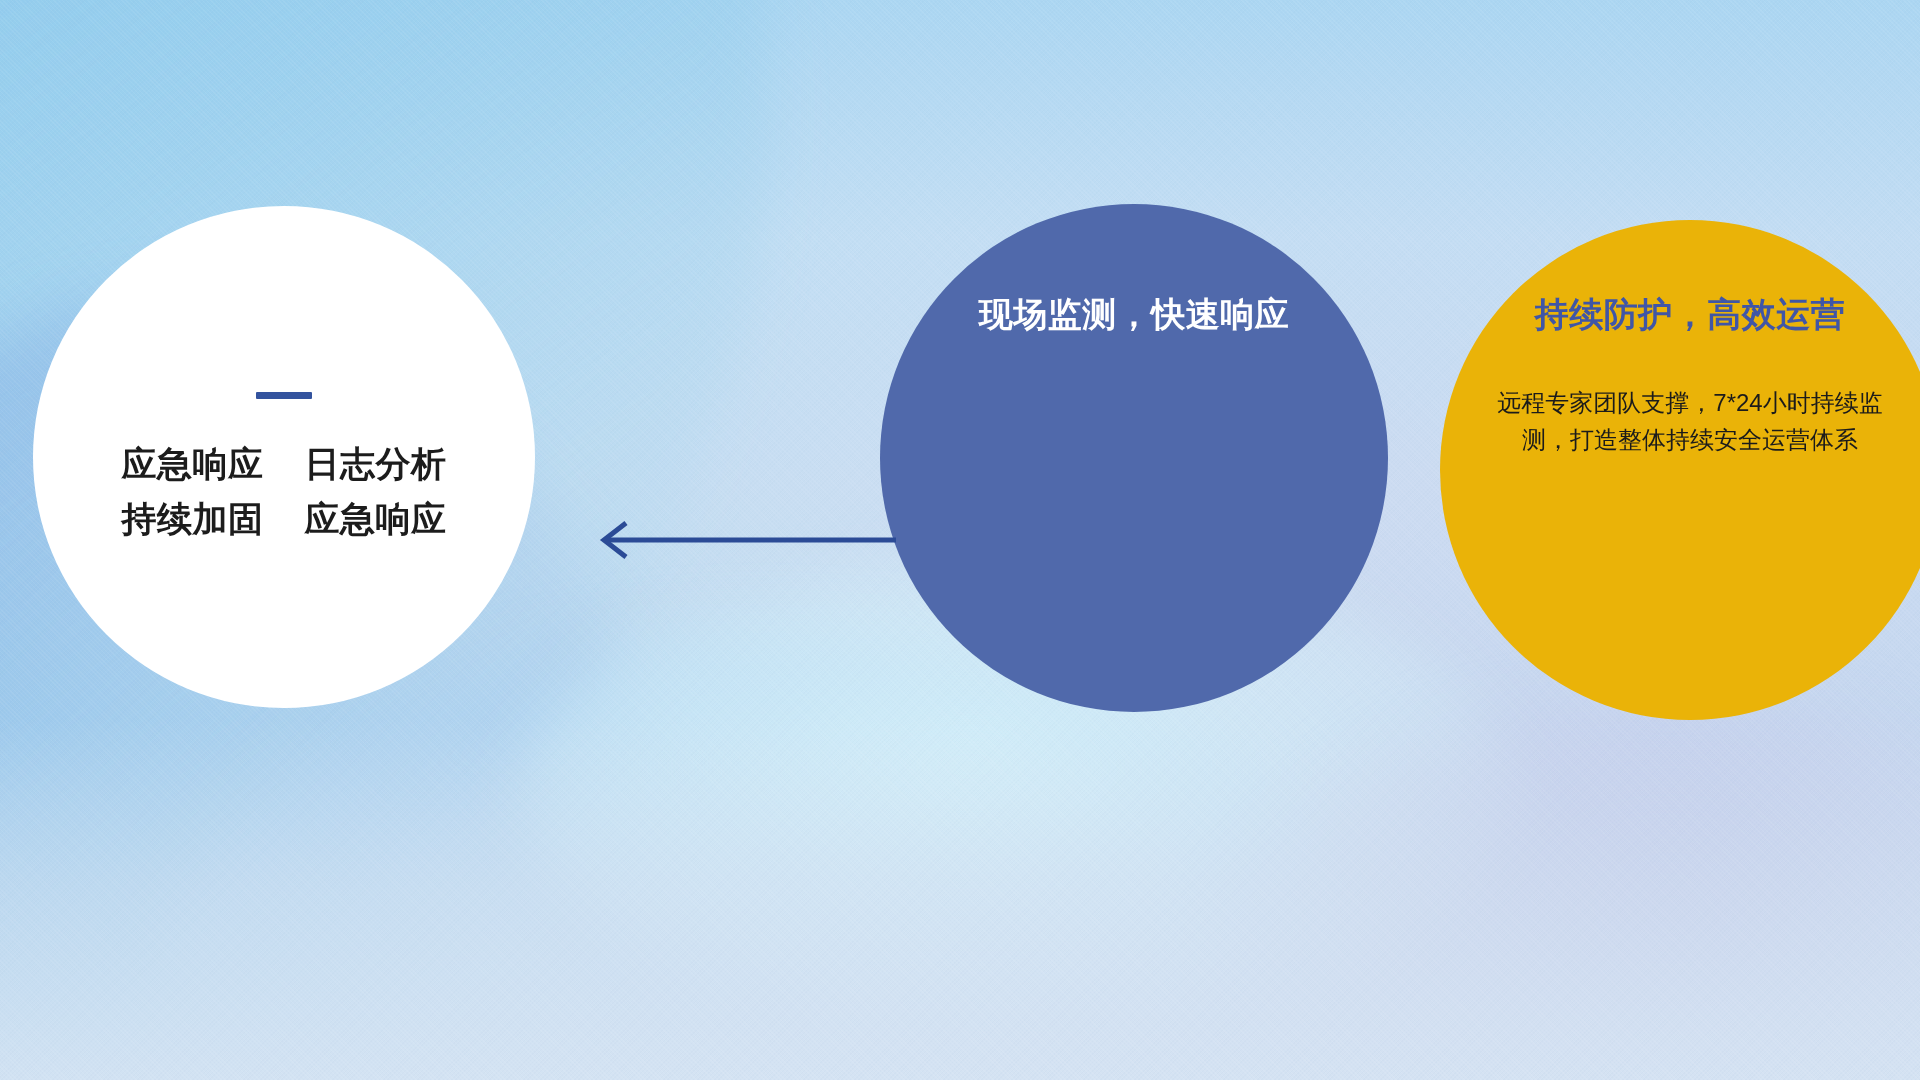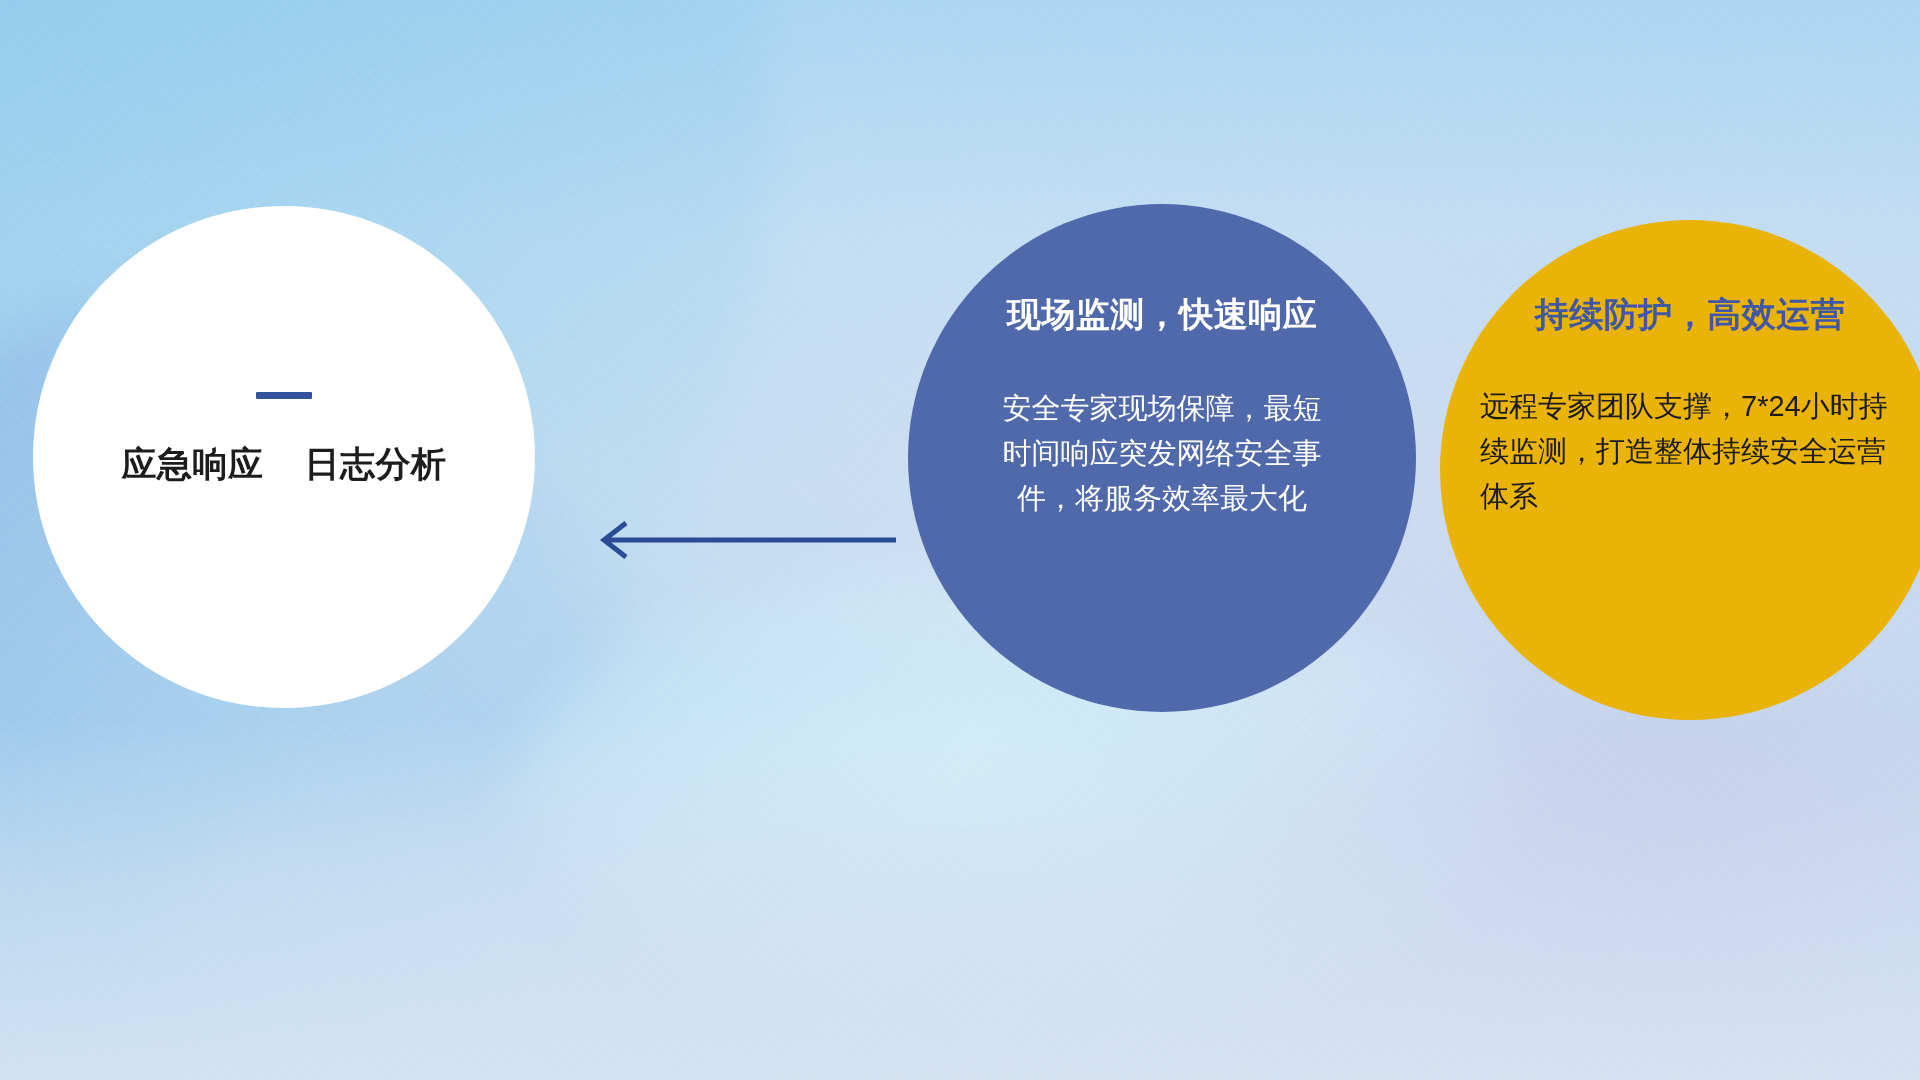--- a/index.html
+++ b/index.html
@@ -170,21 +170,21 @@
     font-size: 35px;
     font-weight: 700;
     color: #1c1c1c;
     line-height: 1.56;
     letter-spacing: 0.5px;
     white-space: pre;
   }
 
   
   #circle-middle {
-    left: 908px;
+    left: 880px;
     top: 204px;
     width: 508px;
     height: 508px;
     z-index: 5;
   }
   #circle-middle .circle-title {
     margin-top: 88px;
     font-size: 34px;
     font-weight: 700;
     color: #ffffff;
@@ -213,22 +213,22 @@
   #circle-right .circle-title {
     margin-top: 72px;
     font-size: 34px;
     font-weight: 700;
     letter-spacing: 0.5px;
     white-space: nowrap;
   }
   #circle-right .circle-body {
     margin-top: 46px;
     width: 420px;
-    text-align: left;
-    font-size: 29px;
+    text-align: center;
+    font-size: 24px;
     line-height: 1.56;
     color: #1b1b1b;
     font-weight: 400;
   }
 
   
   #connector-arrow {
     position: absolute;
     left: 596px;
     top: 510px;
@@ -248,26 +248,26 @@
   <div class="bg-swirl-3"></div>
   <div class="bg-wash"></div>
   <div class="bg-lav"></div>
   <div class="bg-bottom-fade"></div>
   <div class="bg-noise"></div>
 
   <div class="circle" id="circle-left">
     <div class="accent-dash" style="background: rgb(51, 83, 158);"></div>
     <div class="left-lines">
       <div class="left-line">应急响应    日志分析</div>
+      <div class="left-line">持续加固    应急响应</div>
     </div>
   </div>
 
   <div class="circle" id="circle-middle" style="background: rgb(80, 105, 171);">
     <div class="circle-title">现场监测，快速响应</div>
-    <div class="circle-body">安全专家现场保障，最短时间响应突发网络安全事件，将服务效率最大化</div>
   </div>
 
   <div class="circle" id="circle-right">
     <div class="circle-title" style="color: rgb(64, 86, 166);">持续防护，高效运营</div>
     <div class="circle-body">远程专家团队支撑，7*24小时持续监测，打造整体持续安全运营体系</div>
   </div>
 
   <svg id="connector-arrow" viewBox="0 0 300 60">
     <line x1="8" y1="30" x2="300" y2="30" stroke="#2B4B96" stroke-width="5"></line>
     <polyline points="30,13 8,30 30,47" fill="none" stroke="#2B4B96" stroke-width="5" stroke-linecap="butt" stroke-linejoin="miter"></polyline>

